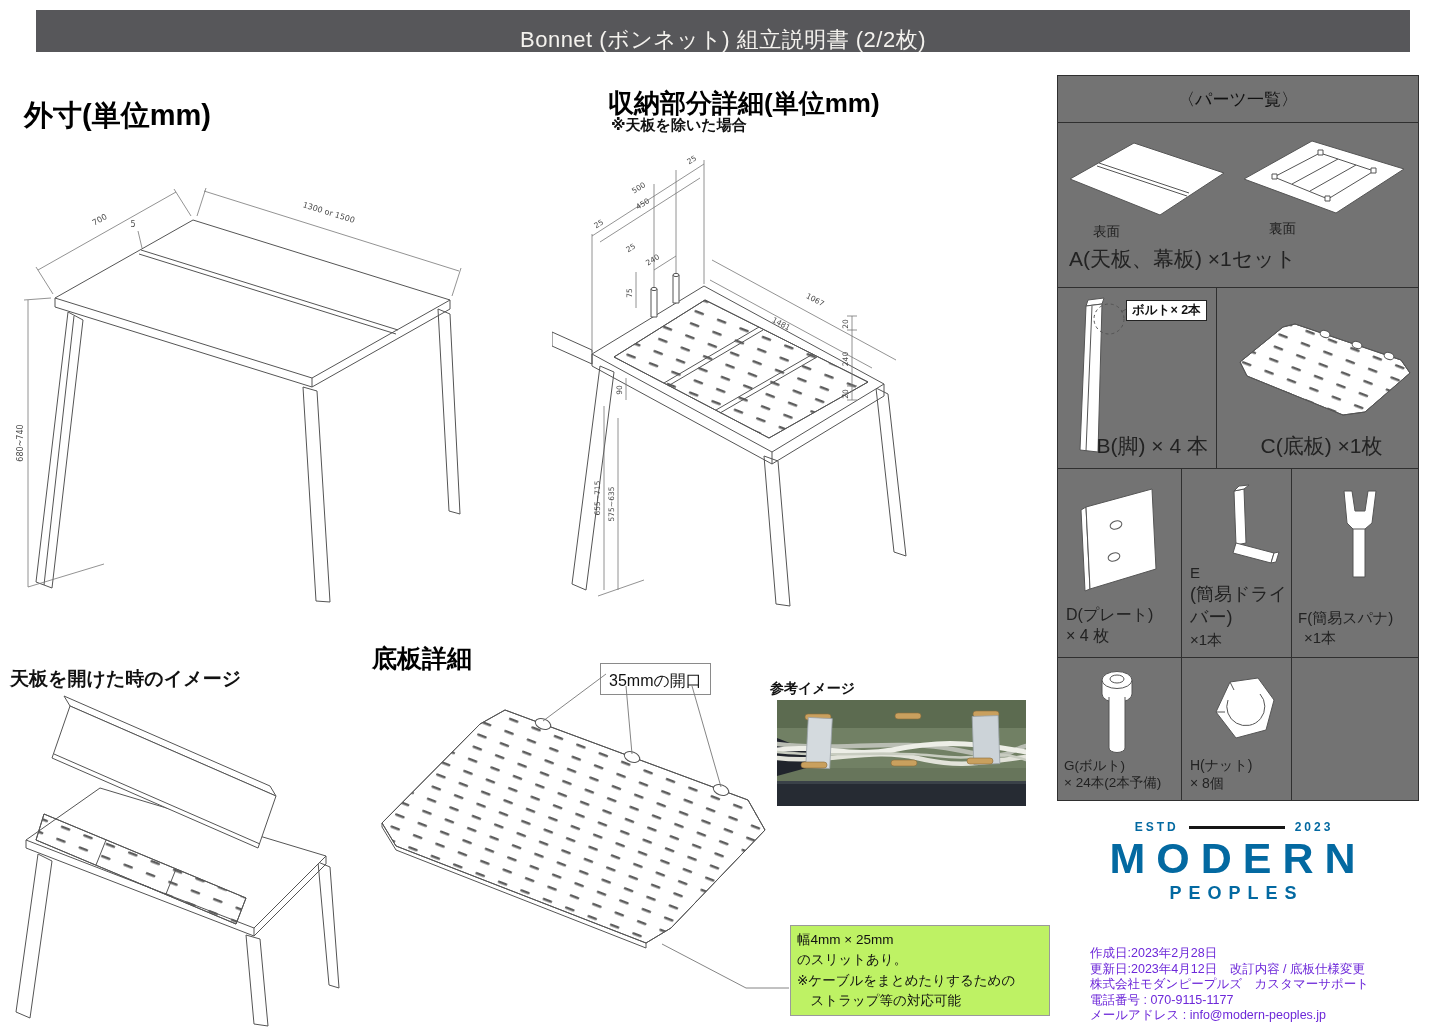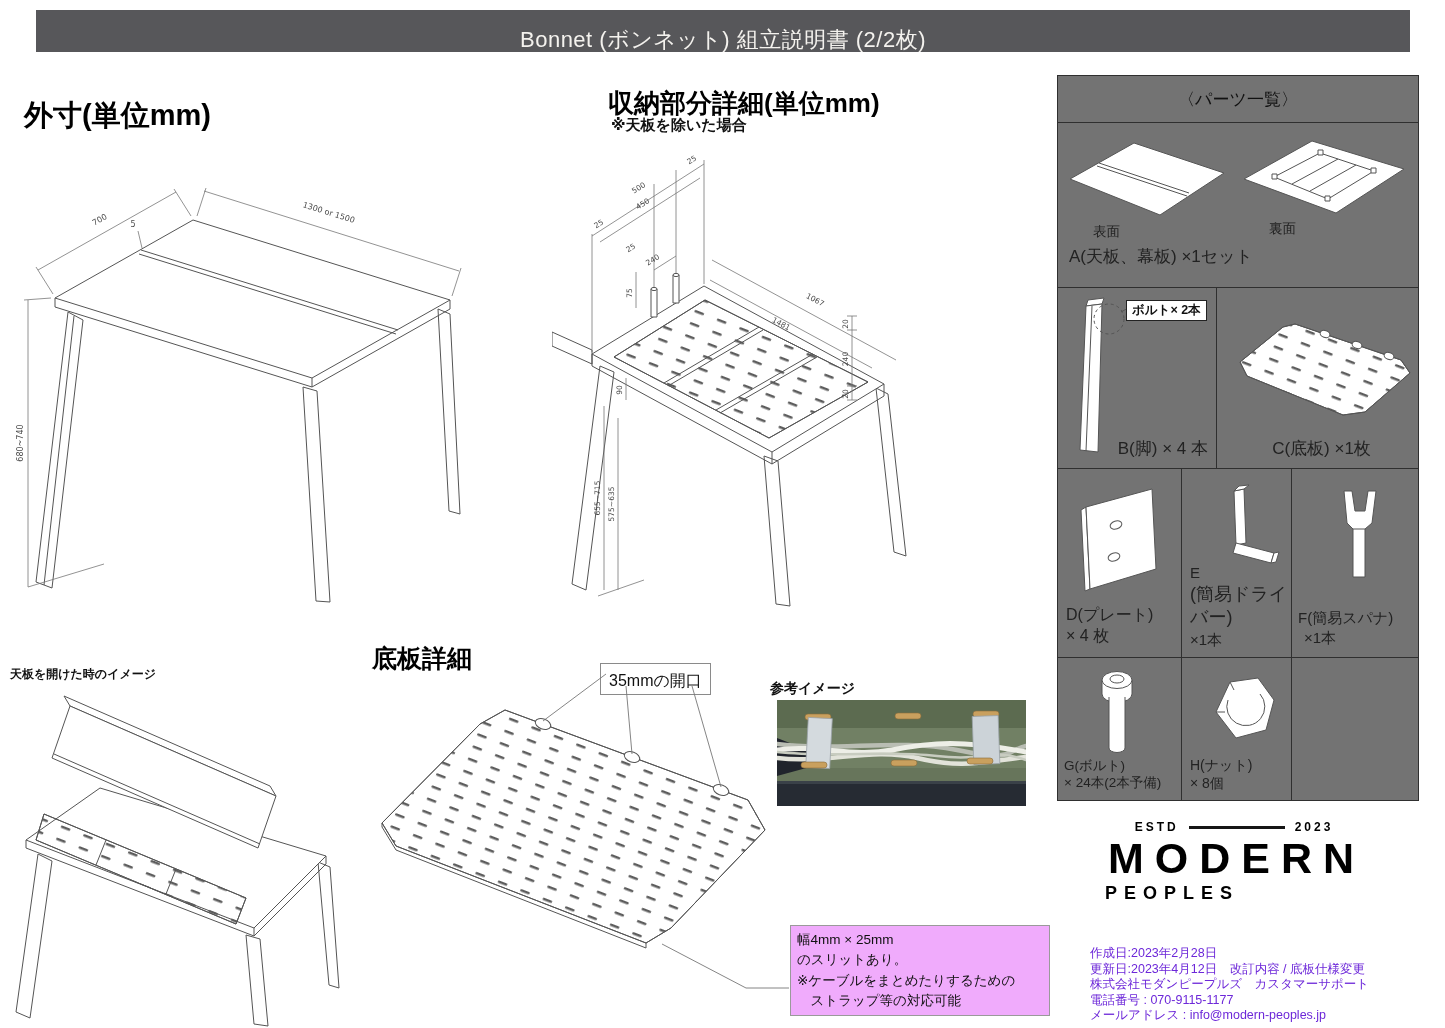--- a/index.html
+++ b/index.html
@@ -8,46 +8,46 @@
   .abs{position:absolute;}
   
   .hbar{left:36px;top:10px;width:1374px;height:42px;background:#57575a;
         display:flex;align-items:center;justify-content:center;}
   .hbar span{color:#f4f2ee;font-size:22px;letter-spacing:.5px;margin-top:17px;}
   
   .t-big{font-weight:700;color:#000;}
   #outer-title{left:24px;top:96px;font-size:29px;}
   #storage-title{left:608px;top:86px;font-size:26px;}
   #storage-sub{left:611px;top:116px;font-size:15px;font-weight:700;}
-  #open-title{left:10px;top:666px;font-size:12px;font-weight:700;}
+  #open-title{left:10px;top:666px;font-size:19px;font-weight:700;}
   #plate-title{left:372px;top:642px;font-size:25px;font-weight:700;}
   #ref-title{left:770px;top:680px;font-size:14px;font-weight:700;}
   
   #plate-callout{left:600px;top:663px;border:1px solid #8a8a8a;background:#fff;
     font-size:16px;padding:7px 8px 2px 8px;}
-  #note-box{left:790px;top:925px;width:246px;border:1px solid #9a9a9a;background:#f0abfc;
+  #note-box{left:790px;top:925px;width:246px;border:1px solid #9a9a9a;background:#bef264;
     font-size:13.5px;line-height:1.5;padding:4px 6px;}
   
   #parts-panel{left:1057px;top:75px;width:362px;height:726px;border:1.5px solid #2f2f2f;
     background:#737373;box-sizing:border-box;display:flex;flex-direction:column;}
   .pp-head{height:46px;border-bottom:1.5px solid #2f2f2f;display:flex;align-items:center;
     justify-content:center;font-size:17px;}
   .pp-rowA{height:164px;border-bottom:1.5px solid #2f2f2f;position:relative;}
   .pp-rowBC{height:180px;border-bottom:1.5px solid #2f2f2f;display:grid;grid-template-columns:159px 1fr;gap:8px;}
   .pp-rowDEF{height:188px;border-bottom:1.5px solid #2f2f2f;display:grid;grid-template-columns:124px 110px 1fr;}
   .pp-rowGH{flex:1;display:grid;grid-template-columns:124px 110px 1fr;}
   .pp-cell{position:relative;border-right:1.5px solid #2f2f2f;}
   .pp-cell:last-child{border-right:none;}
-  .pp-lbl{position:absolute;font-size:17px;color:#222;}
+  .pp-lbl{position:absolute;font-size:21px;color:#222;}
   .pp-lbl2{position:absolute;font-size:16px;line-height:1.3;color:#222;}
   .mini-callout{position:absolute;border:1.5px solid #222;background:#fff;font-size:12.5px;
     font-weight:700;padding:0 5px;line-height:19px;}
   .facelabel{position:absolute;font-size:13.5px;color:#222;}
   
-  #brand{left:1100px;top:820px;width:268px;color:#000000;}
+  #brand{left:1100px;top:820px;width:268px;text-align:center;color:#0369a1;}
   .estd-row{display:flex;align-items:center;justify-content:center;gap:10px;
     font-size:12px;font-weight:800;letter-spacing:3px;}
   .estd-rule{width:96px;height:3px;background:#161616;}
   .brand-name{font-size:43px;font-weight:800;letter-spacing:11px;line-height:1.05;margin-top:2px;
     margin-left:8px;}
   .brand-sub{font-size:18px;font-weight:800;letter-spacing:7px;margin-top:2px;margin-left:5px;}
   
   #footer-text{left:1090px;top:946px;font-size:12.5px;line-height:15.5px;color:#6d28d9;font-weight:500;}
   
   svg text{font-family:"DejaVu Sans","Liberation Sans",sans-serif;fill:#4a4a4a;}

